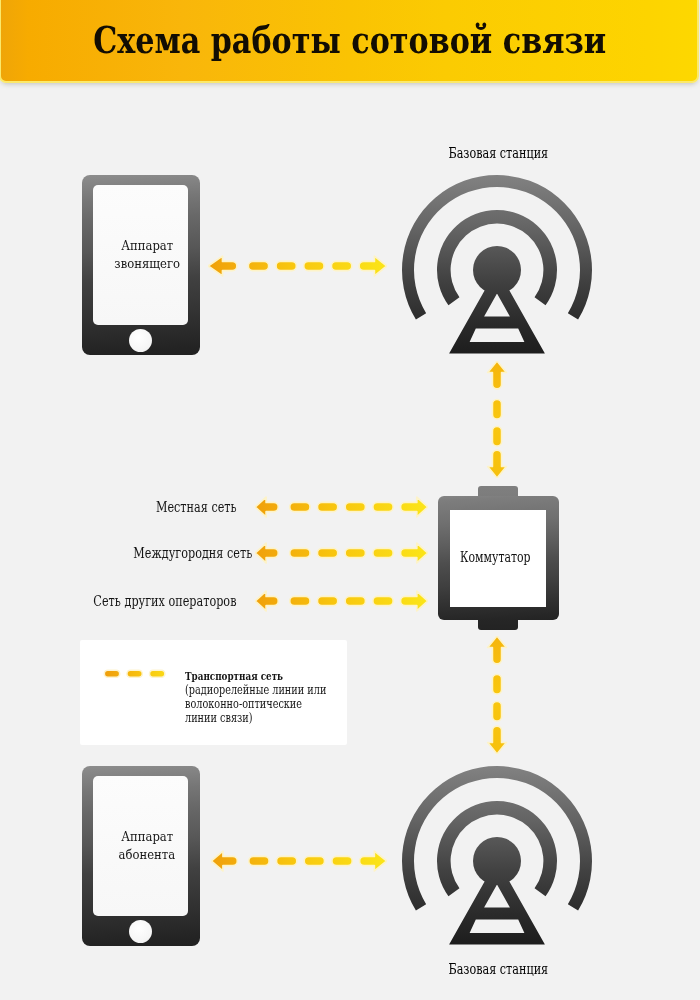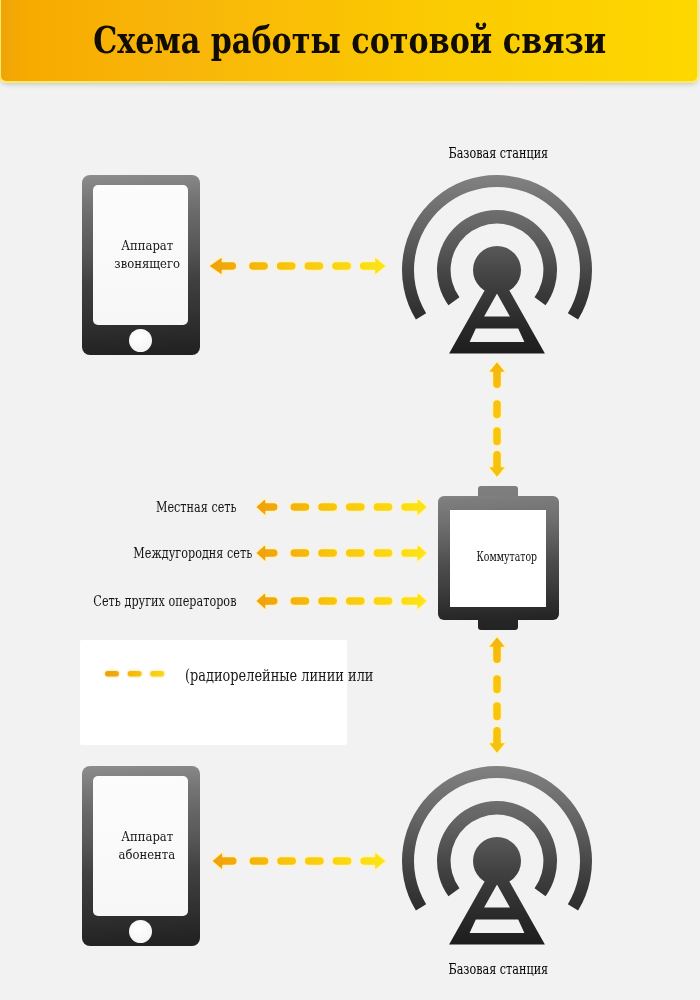--- a/index.html
+++ b/index.html
@@ -75,22 +75,22 @@
 
   
   .switch-body {
     left: 438px; width: 121px; height: 124px;
     border-radius: 6px;
     background: linear-gradient(177deg, #858585 0%, #7d7d7d 4%, #6f6f6f 22%, #5c5c5c 40%, #4e4e4e 52%, #3f3f3f 70%, #303030 85%, #262626 96%, #232323 100%);
   }
   .switch-inner {
     left: 12px; top: 14px; width: 96px; height: 97px;
     background: #ffffff;
-    display:flex; align-items:center; justify-content:flex-end;
-    color:#101010; font-size: 12px;
+    display:flex; align-items:center; justify-content:flex-start;
+    color:#101010; font-size: 14px;
     font-family: "DejaVu Serif", serif;
     padding-bottom: 4px;
   }
   .switch-inner span { display:inline-block; transform: scaleX(0.78); white-space: nowrap; }
   .switch-tab {
     left: 478px; width: 40px; height: 11px;
     background: linear-gradient(180deg, #7f7f7f 0%, #7c7c7c 100%);
     border-radius: 3px 3px 0 0;
   }
   .switch-tab.bottom { border-radius: 0 0 3px 3px; background: linear-gradient(180deg, #262626 0%, #232323 100%); }
@@ -98,21 +98,21 @@
   
   #legend-box {
     left: 80px; top: 640px; width: 267px; height: 105px;
     background: #ffffff;
     border-radius: 2px;
   }
   #legend-dashes { left: 23.3px; top: 29.4px; }
   #legend-text { left: 105px; top: 28.5px; width: 200px; white-space: nowrap;
      font-family: "DejaVu Serif", serif; color:#161616; }
   .legend-title { font-size: 11.8px; font-weight: bold; line-height: 14.2px; }
-  .legend-sub { font-size: 16px; line-height: 14.2px; }
+  .legend-sub { font-size: 12px; line-height: 14.2px; }
   #legend-text > div > span { display:inline-block; transform-origin: left center; }
   .legend-title > span { transform: scaleX(0.745); }
   .legend-sub > span { transform: scaleX(0.807); }
 </style>
 </head>
 <body>
 
 <div id="stage">
   <div class="abs" id="header-banner"></div>
   <div class="abs" id="header-title">
@@ -314,16 +314,19 @@
             <stop offset="1" stop-color="#fbe418"></stop>
           </linearGradient>
         </defs>
       <g fill="url(#lg1)" stroke="#fdf4d0" stroke-width="1.6">
       <rect x="1.3" y="1.3" width="15.4" height="6.9" rx="3.45"></rect>
       <rect x="23.900000000000002" y="1.3" width="15.4" height="6.9" rx="3.45"></rect>
       <rect x="46.5" y="1.3" width="15.4" height="6.9" rx="3.45"></rect>
       </g>
     </svg>
     <div class="abs" id="legend-text">
+      <div class="legend-title"><span>Транспортная сеть</span></div>
       <div class="legend-sub"><span>(радиорелейные линии или</span></div>
+      <div class="legend-sub"><span>волоконно-оптические</span></div>
+      <div class="legend-sub"><span>линии связи)</span></div>
     </div>
   </div>
 </div>
 
 </body></html>

